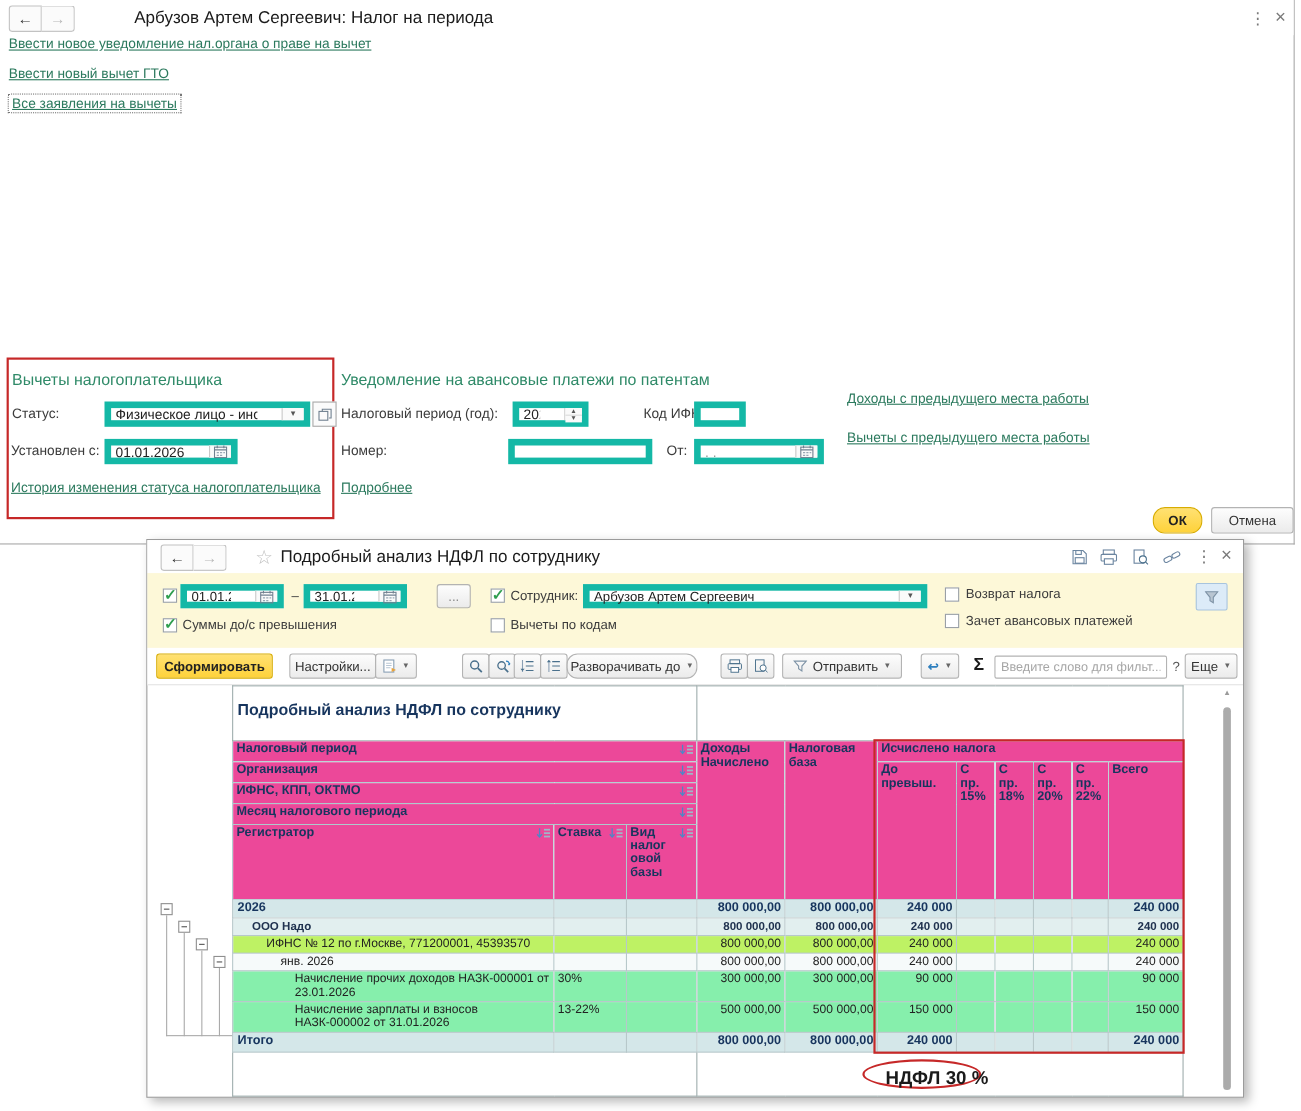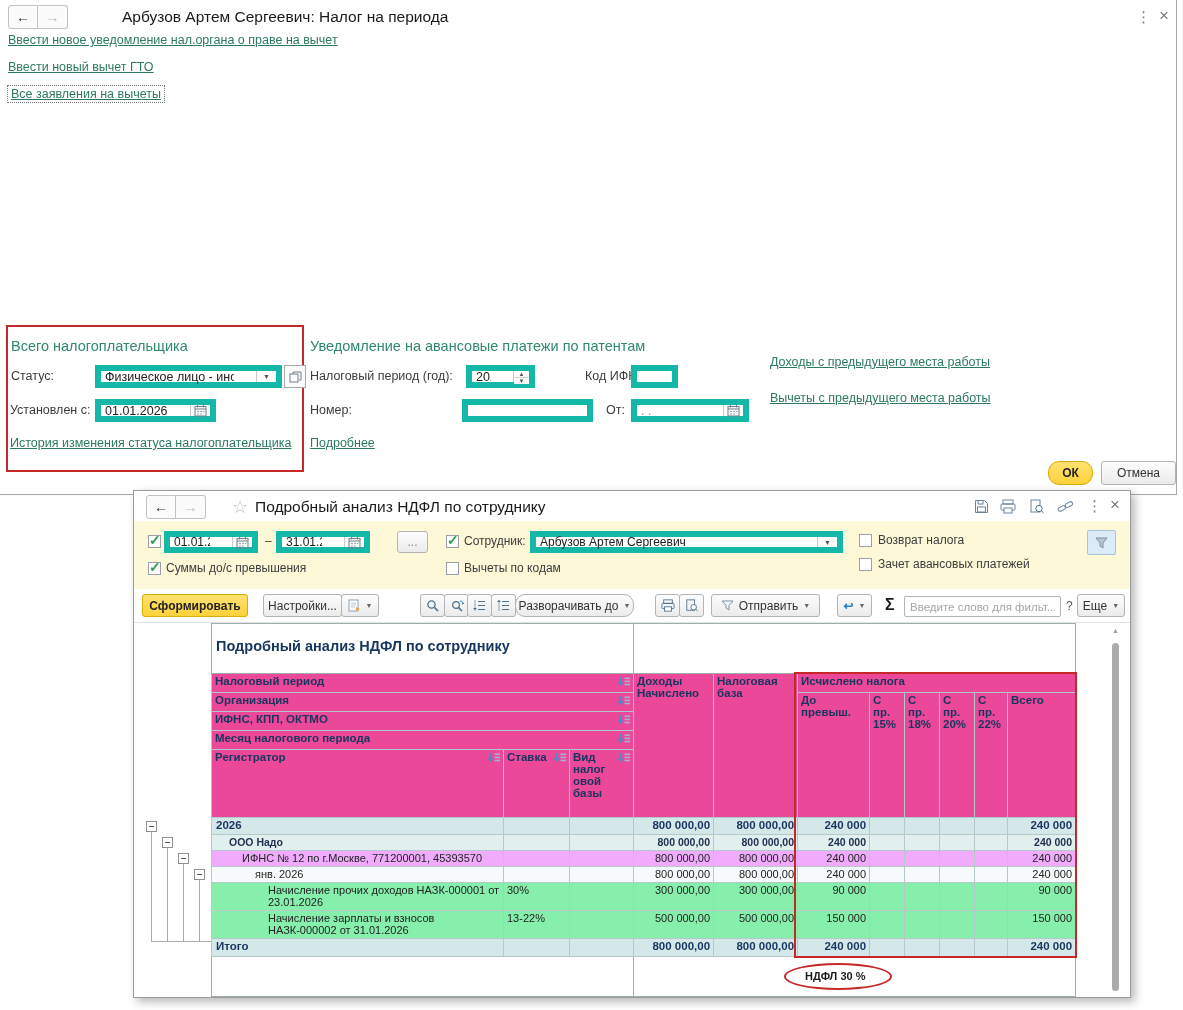--- a/index.html
+++ b/index.html
@@ -60,31 +60,31 @@
   .t-title{font-size:14.5px;font-weight:bold;color:#17355e;padding-top:14px !important;padding-left:4px !important;white-space:nowrap;}
   .hband td{background:#ec4899;color:#17355e;font-weight:bold;border-color:#aec9cc;position:relative;font-size:11.5px;}
   .h19 td{height:19px;}
   .h68 td{height:68px;}
   .hl{padding-right:22px !important;}
   .sort{position:absolute;right:2px;top:2px;width:14px;height:12px;}
   .hwrap{overflow-wrap:anywhere;}
   .c-num{text-align:right;white-space:nowrap;}
   .r-year td{height:17px;background:#d4e7e9;font-weight:bold;color:#17355e;font-size:11.5px;}
   .r-org td{height:16px;background:#e2efef;font-weight:bold;color:#20324f;font-size:10.5px;}
-  .r-ifns td{height:16px;background:#f0abfc;}
+  .r-ifns td{height:16px;background:#bef264;}
   .r-month td{height:16px;background:#f6fafa;}
   .r-doc td{height:28px;background:#86efac;}
   .r-total td{height:18px;background:#d4e7e9;font-weight:bold;color:#17355e;font-size:11.5px;}
   .emptyrow td{height:40px;background:#fff;border-color:#9fadad;}
 
   .tbox{position:absolute;width:11px;height:11px;border:1px solid #8f8f8f;background:#fff;box-sizing:border-box;cursor:pointer;z-index:4;}
   .tbox::after{content:"";display:block;width:5px;height:1px;background:#555;margin:4px auto 0;}
   .tline{position:absolute;background:#aaa;z-index:3;}
   .ellipse{position:absolute;border:2px solid #c62828;border-radius:50%;box-sizing:border-box;pointer-events:none;}
-  .ann-text{position:absolute;font-size:11px;font-weight:bold;color:#1a1a1a;white-space:nowrap;}
+  .ann-text{position:absolute;font-size:17px;font-weight:bold;color:#1a1a1a;white-space:nowrap;}
   .vthumb{position:absolute;width:7px;background:#ababab;border-radius:4px;}
   .vsarrow{position:absolute;font-size:7px;color:#9a9a9a;}
   svg{display:block;}
 </style>
 </head>
 <body>
 
 <div class="stage">
 
   <div class="w1">
@@ -102,21 +102,21 @@
             <span>→</span>
           </div>
       </div>
       <div class="wtitle" style="left:122px;top:8px;">Арбузов Артем Сергеевич: Налог на периода</div>
       <div class="wbtn" style="left:1136px;top:8px;">⋮</div>
       <div class="wbtn" style="left:1159px;top:6px;font-size:17px;">×</div>
     </div>
 
     <div class="redrect" style="left:6px;top:325px;width:298px;height:147px;"></div>
 
-    <div class="sech" style="left:11px;top:338px;">Всего налогоплательщика</div>
+    <div class="sech" style="left:11px;top:338px;">Вычеты налогоплательщика</div>
     <div class="lbl" style="left:11px;top:369px;">Статус:</div>
     <div class="input" style="left:95px;top:365px;width:187px;">
       <span class="ival">Физическое лицо - иностр</span>
       <span class="in-btn">
           <i class="ddv">▼</i>
         </span>
     </div>
     <div class="sqbtn" style="left:284px;top:365px;">
       <svg width="13" height="12" viewBox="0 0 13 12">
           <rect x="1" y="3" width="8" height="8" fill="none" stroke="#708090"></rect>

